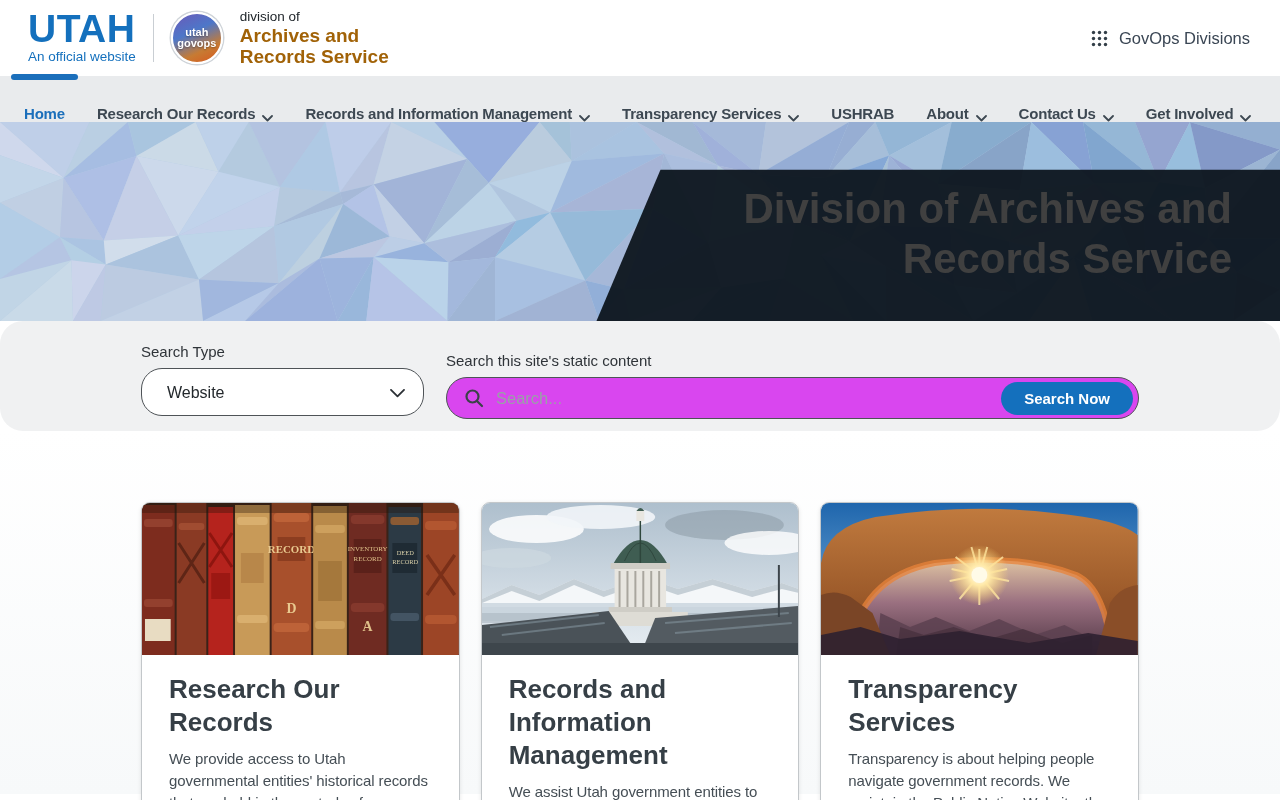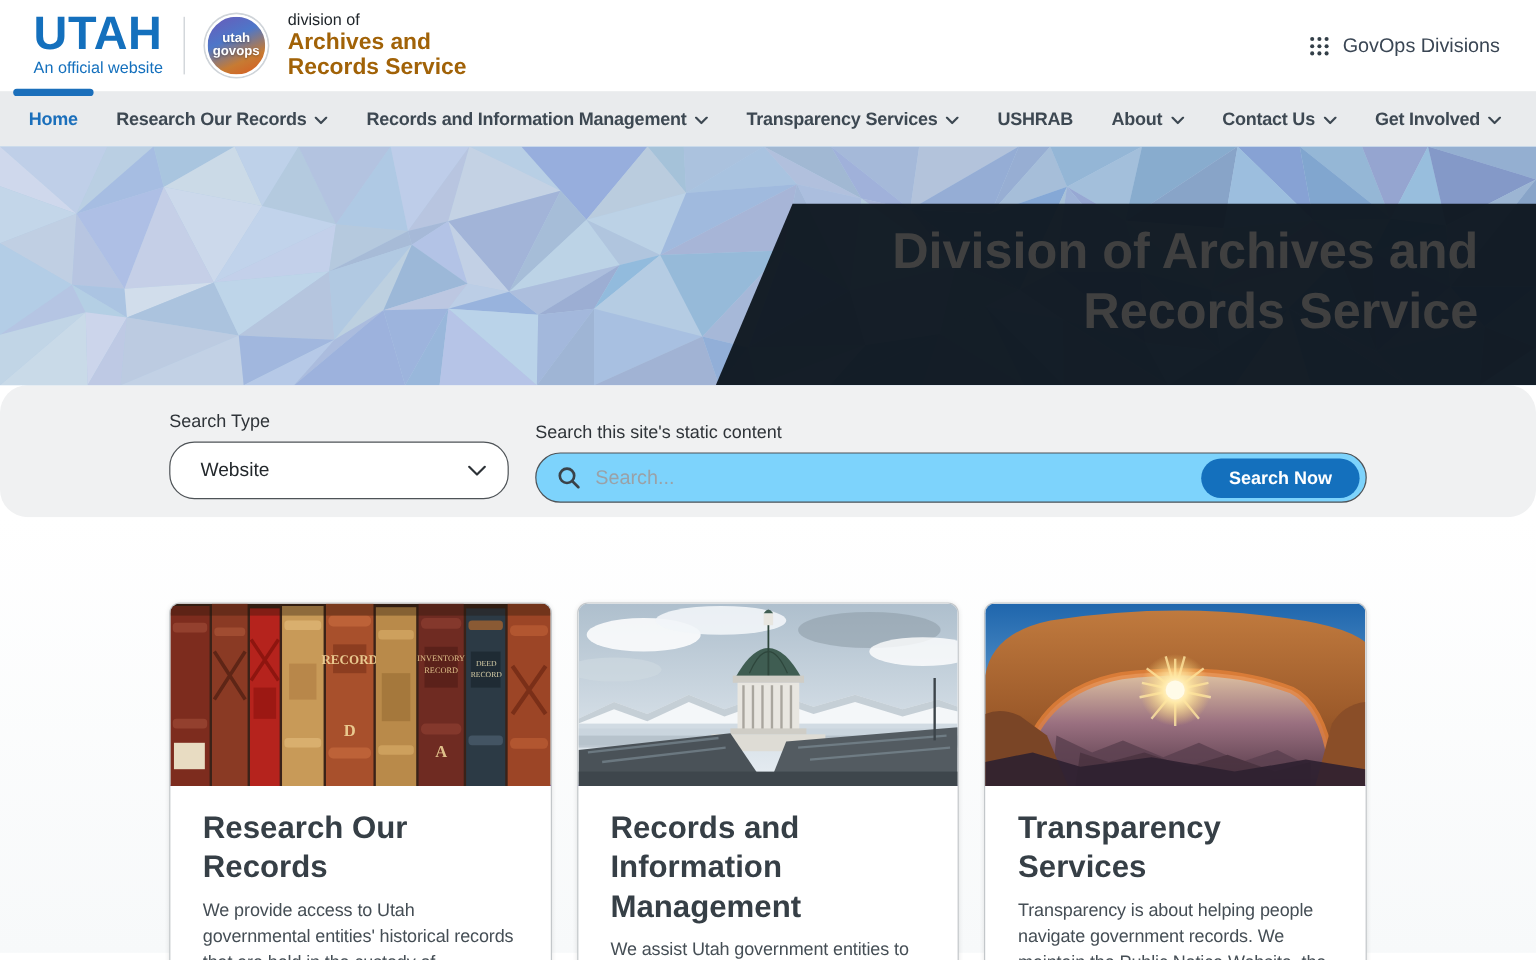--- a/index.html
+++ b/index.html
@@ -44,21 +44,21 @@
   
   .main-nav {
     height: 46px;
     background: #e9ebed;
     display: flex;
     align-items: stretch;
     padding: 0 8px;
     position: relative;
   }
   .nav-item {
-    display: flex; align-items: center; gap: 7px;
+    display: flex; align-items: flex-end; gap: 7px;
     padding: 0 16px;
     font-size: 15px; font-weight: 700; letter-spacing: -0.2px;
     color: #3d4852; text-decoration: none; position: relative; cursor: pointer;
     white-space: nowrap;
   }
   .nav-item.active { color: #1b6fbb; }
   .nav-item.active::before {
     content: ""; position: absolute; top: -2px; left: 3px; right: 3px;
     height: 6px; background: #1b6fbb; border-radius: 3px;
   }
@@ -89,21 +89,21 @@
     width: 100%; height: 48px;
     border: 1.5px solid #4e5357; border-radius: 21px;
     background: #fff; color: #23282c;
     font-size: 16px; font-family: "Liberation Sans", sans-serif;
     padding: 0 44px 0 25px;
     appearance: none; -webkit-appearance: none; outline: none; cursor: pointer;
   }
   .select-chev { position: absolute; right: 19px; top: 50%; transform: translateY(-45%); pointer-events: none; color: #2c3136; }
   .search-pill {
     display: flex; align-items: center;
-    height: 42px; background: #7dd3fc;
+    height: 42px; background: #d946ef;
     border: 1.5px solid #4e5357; border-radius: 21px;
     padding: 0 5px 0 17px;
   }
   .search-pill .mag { flex: none; display: inline-flex; margin-right: 12px; color: #3a4248; }
   .search-pill input {
     flex: 1; border: none; outline: none;
     font-size: 16.5px; color: #333; background: transparent;
     font-family: "Liberation Sans", sans-serif;
   }
   .search-pill input::placeholder { color: #9aa1a7; }

